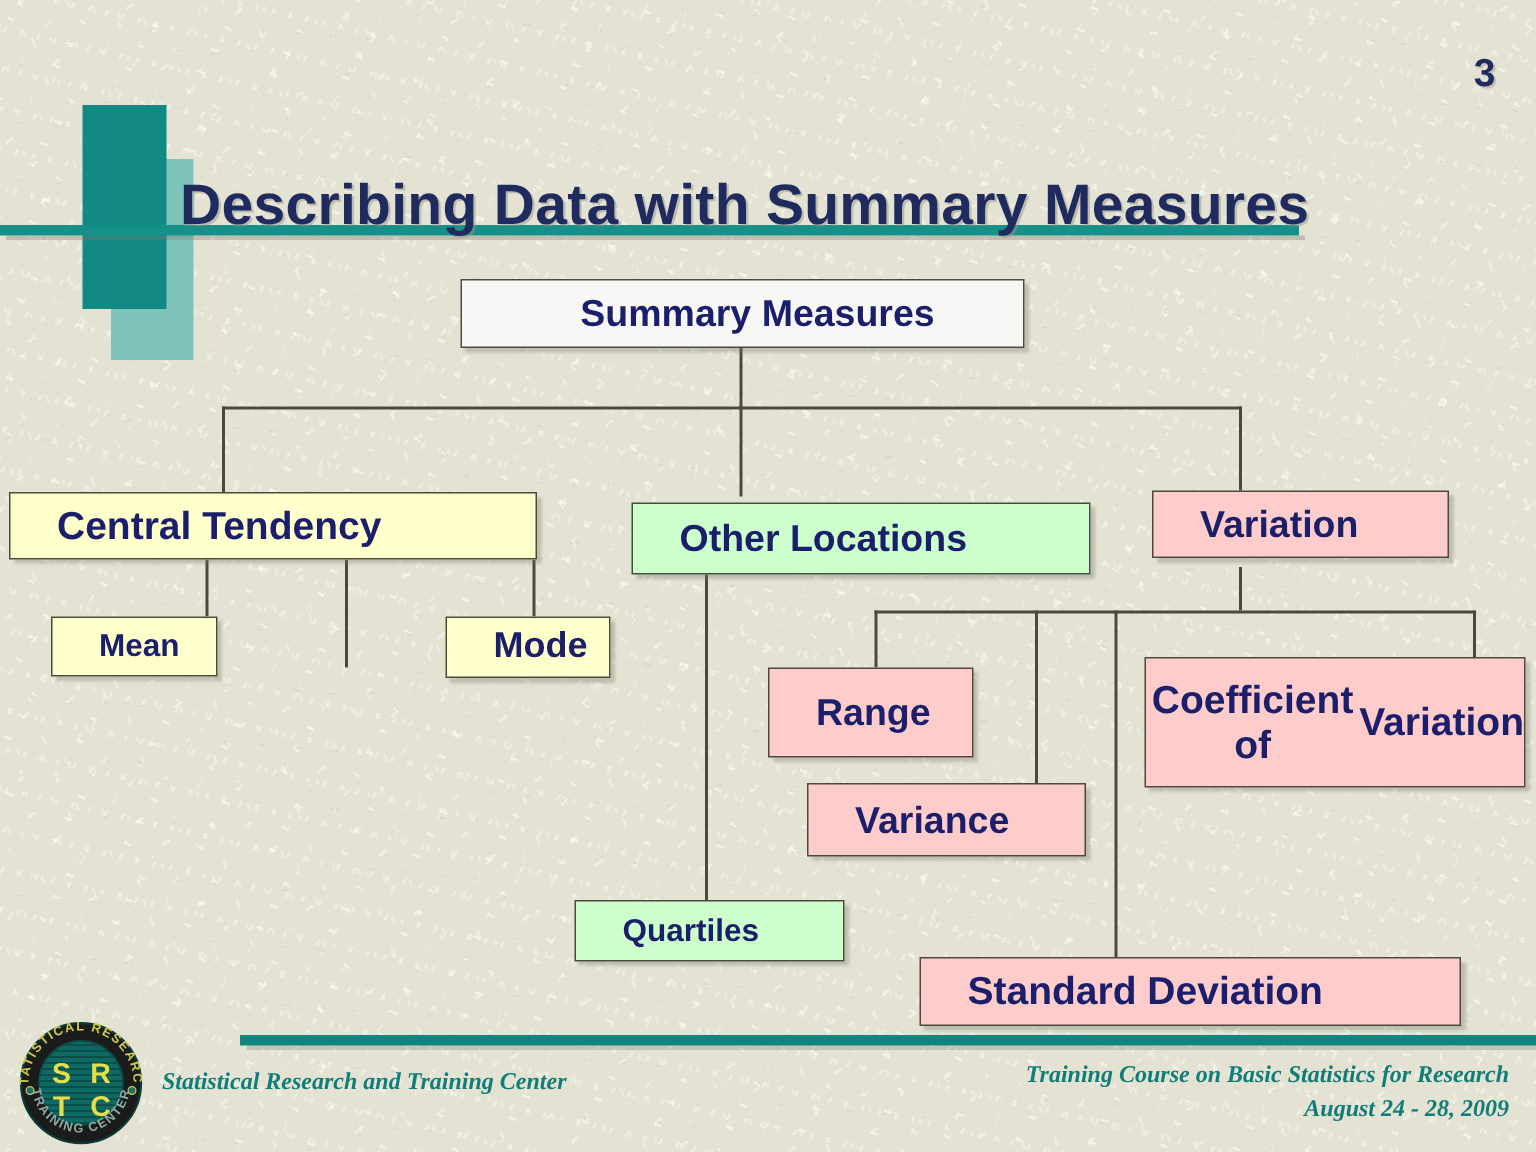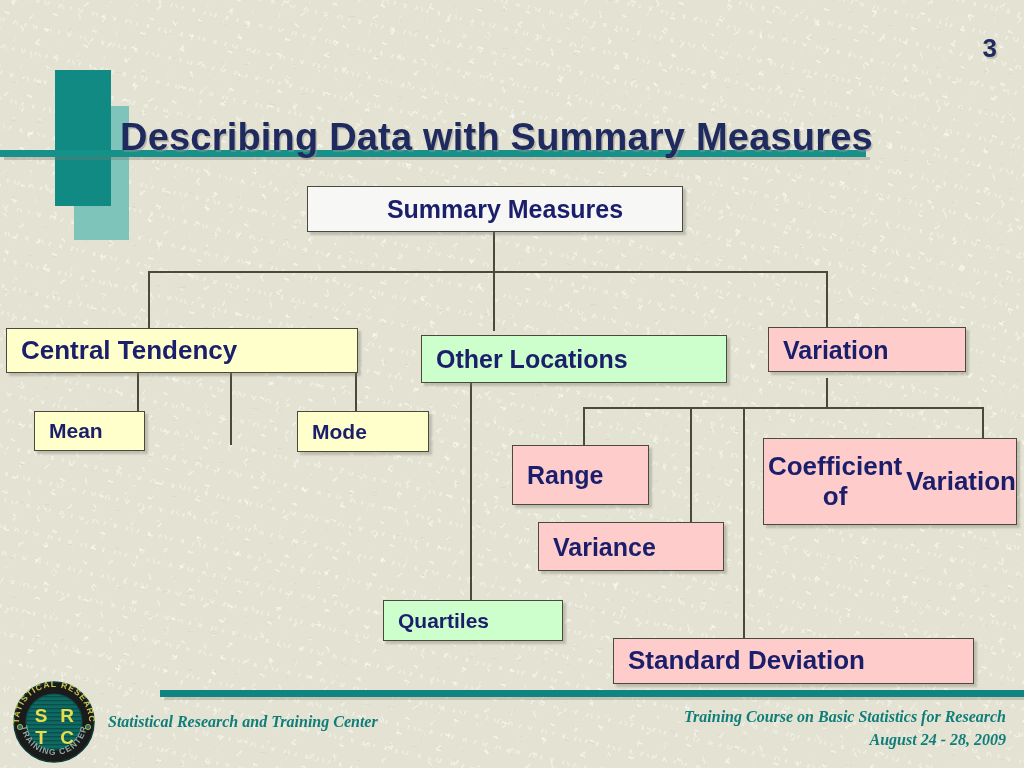--- a/index.html
+++ b/index.html
@@ -113,21 +113,21 @@
     justify-content: center;
     text-align: center;
     line-height: 1.12;
     box-shadow: 3px 3px 2px rgba(120,118,105,.35);
     z-index: 3;
   }
   .node.n-root   { background: #f7f7f5; }
   .node.n-yellow { background: #ffffcc; }
   .node.n-green  { background: #ccffcc; }
   .node.n-pink   { background: #ffcccc; align-items: center; }
-  .node.align-left { justify-content: flex-start; padding-left: 14px; text-align: left; }
+  .node.align-left { justify-content: flex-start; padding-left: 31px; text-align: left; }
 
   
   .line {
     position: absolute;
     background: #4a4a3c;
     z-index: 1;
   }
   .line.h { height: 1.6px; }
   .line.v { width: 1.6px; }
 
@@ -215,21 +215,21 @@
 
   <div class="node n-yellow align-left" style="left:6px; top:328px; width:352px; height:45px; font-size:26px;">
     <span>Central Tendency</span>
   </div>
 
   <div class="node n-yellow align-left" style="left:34px; top:411px; width:111px; height:40px; font-size:21px;">
     <span>Mean</span>
   </div>
 
 
-  <div class="node n-yellow align-left" style="left:297px; top:411px; width:132px; height:41px; font-size:21px;">
+  <div class="node n-yellow align-left" style="left:297px; top:411px; width:110px; height:41px; font-size:24px;">
     <span>Mode</span>
   </div>
 
   <div class="node n-green align-left" style="left:421px; top:335px; width:306px; height:48px; font-size:25px;">
     <span>Other Locations</span>
   </div>
 
   <div class="node n-green align-left" style="left:383px; top:600px; width:180px; height:41px; font-size:21px;">
     <span>Quartiles</span>
   </div>

